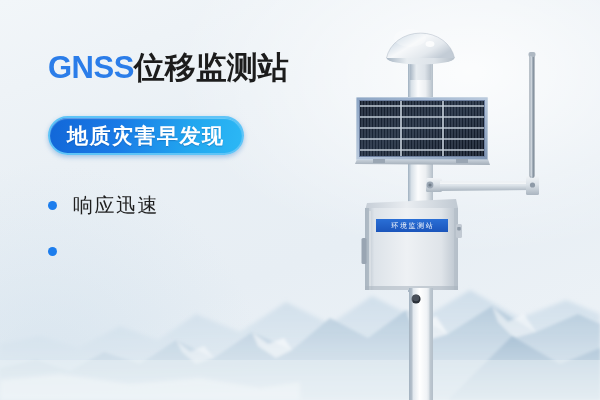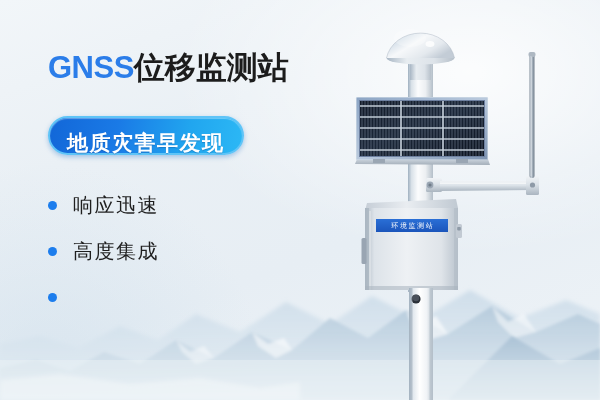--- a/index.html
+++ b/index.html
@@ -66,21 +66,21 @@
     margin-top: 37px;
   }
 
   .badge {
     position: absolute;
     left: 48px;
     top: 116px;
     height: 39px;
     padding: 0 17px;
     display: flex;
-    align-items: flex-end;
+    align-items: center;
     border-radius: 20px;
     background: linear-gradient(100deg, #1267d8 0%, #1a7ae6 35%, #21a6ef 72%, #2cb8f5 100%);
     border: 2px solid #5fc4f7;
     box-shadow: 0 2px 5px rgba(24,110,200,0.35),
                 inset 0 1px 1px rgba(255,255,255,0.35);
     box-sizing: border-box;
   }
   .badge-text {
     color: #ffffff;
     font-size: 21px;
@@ -424,20 +424,16 @@
     <span class="badge-text">地质灾害早发现</span>
   </div>
 
   <div class="features">
     <div class="feature-row">
       <span class="feature-dot"></span>
       <span class="feature-label">响应迅速</span>
     </div>
     <div class="feature-row">
       <span class="feature-dot"></span>
-      <span class="feature-label">高度集成</span>
     </div>
-    <div class="feature-row">
-      <span class="feature-dot"></span>
-    </div>
   </div>
 
 </div>
 
 </body></html>

